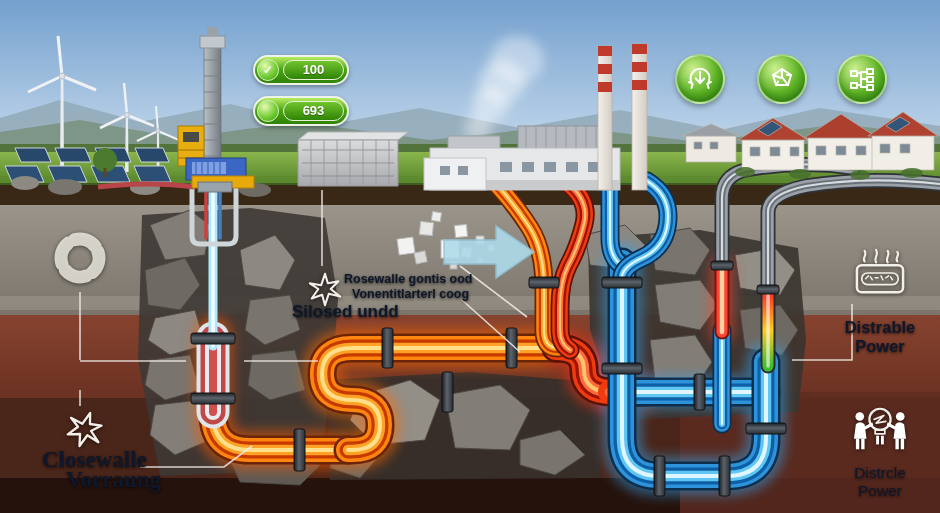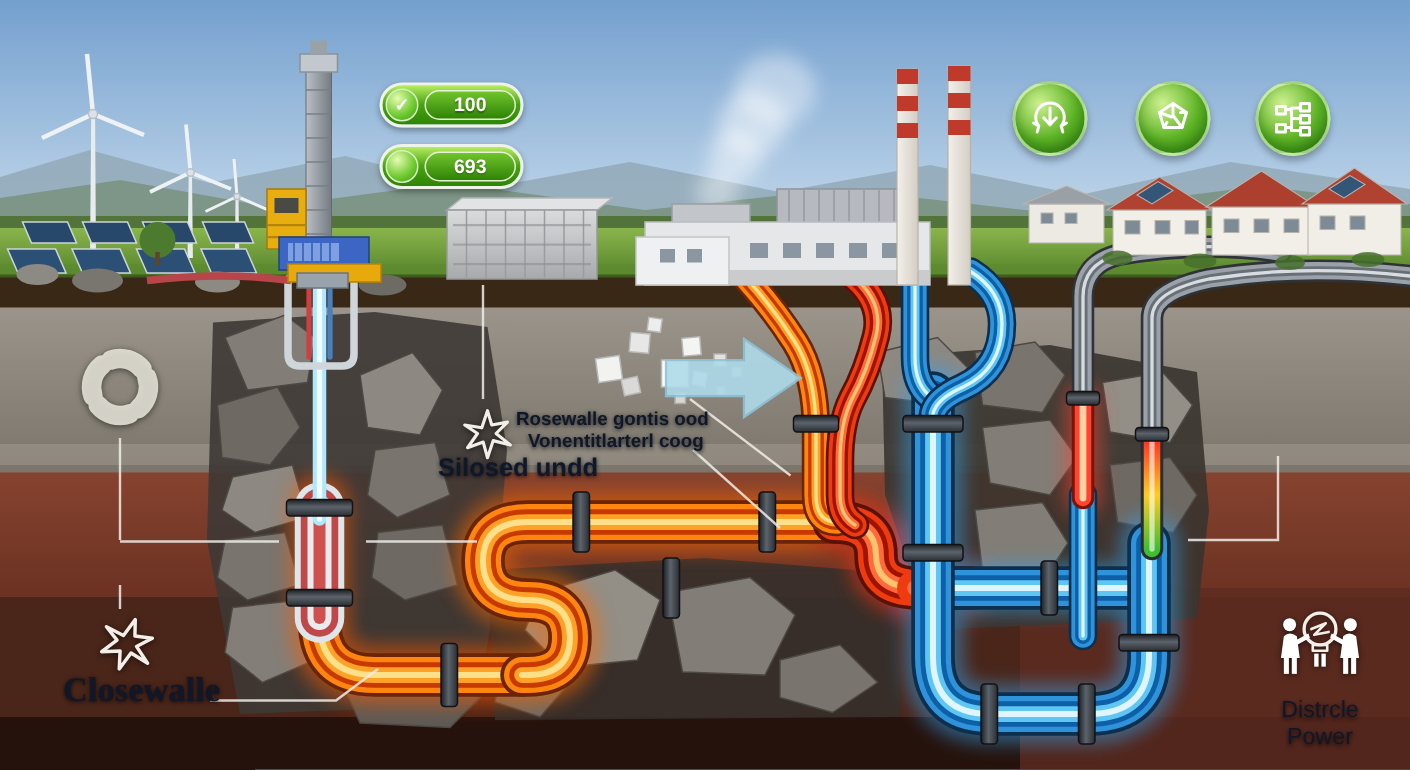--- a/index.html
+++ b/index.html
@@ -505,22 +505,35 @@
   <div style="margin-left:8px">Vonentitlarterl coog</div>
 </div>
 
 <div class="lbl" style="left:64px;top:408px;">
   <svg width="42" height="42" viewBox="0 0 40 40">
     <path d="M20,4 L23,14 L34,12 L26,20 L36,28 L24,25 L20,37 L17,26 L6,30 L13,20 L4,14 L16,16 Z" transform="rotate(18 20 20)"></path>
   </svg>
 </div>
 <div class="lbl" style="left:42px;top:450px;font-size:23px;font-weight:700;line-height:20px;font-family:Liberation Serif, serif;">
   <div>Closewalle</div>
-</div>
-
+  <div style="padding-left:24px">Vorraung</div>
+</div>
+
+<div class="lbl" style="left:828px;top:248px;width:104px;text-align:center;">
+  <svg width="58" height="50" viewBox="0 0 60 52">
+    <path d="M14,14 C11,10 17,8 14,3 M26,15 C23,10 29,8 26,2 M38,15 C35,10 41,8 38,3 M48,14 C45,10 51,8 48,4" stroke-width="2.2"></path>
+    <rect x="6" y="18" width="48" height="28" rx="5" stroke-width="2.6"></rect>
+    <rect x="11" y="26" width="38" height="12" rx="6" stroke-width="1.8"></rect>
+    <path d="M15,32 l3,-3 M20,30 l2,3 M25,31 h3 M31,29 l2,4 M36,31 l3,-2 M41,30 l2,3" stroke-width="1.5"></path>
+  </svg>
+  <div style="font-size:16.5px;font-weight:700;line-height:19px;margin-top:16px;">
+    <div>Distrable</div>
+    <div>Power</div>
+  </div>
+</div>
 
 <div class="lbl" style="left:832px;top:402px;width:96px;text-align:center;">
   <svg width="62" height="54" viewBox="0 0 64 56">
     <circle cx="32" cy="18" r="11" stroke-width="2.3"></circle>
     <path d="M26,18 L36,14 L28,22 L38,20" stroke-width="1.8"></path>
     <rect x="27" y="29" width="10" height="4" stroke-width="1.8"></rect>
     <rect x="28" y="35" width="3" height="9" fill="#fff" stroke="none"></rect>
     <rect x="33" y="35" width="3" height="9" fill="#fff" stroke="none"></rect>
     <g fill="#fff" stroke="none">
       <circle cx="11" cy="15" r="4.5"></circle>

